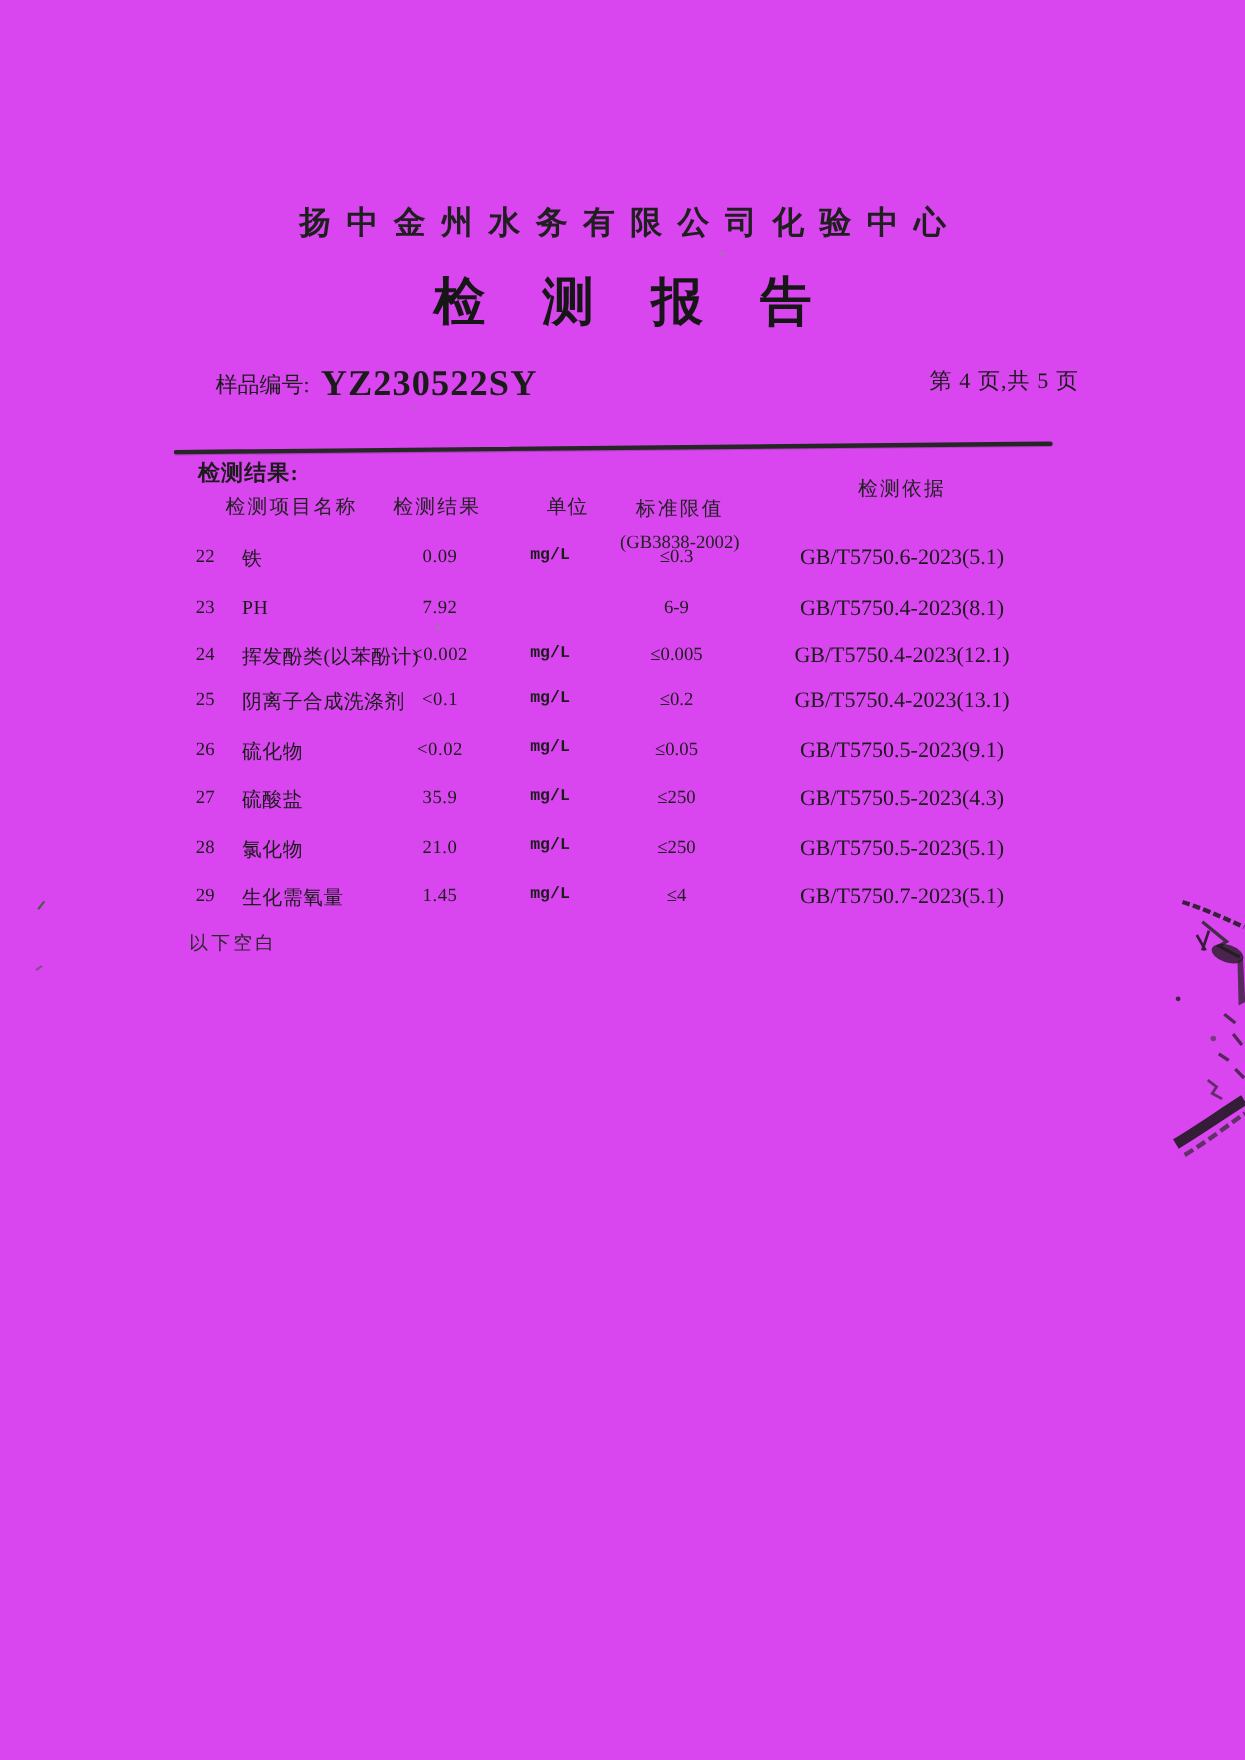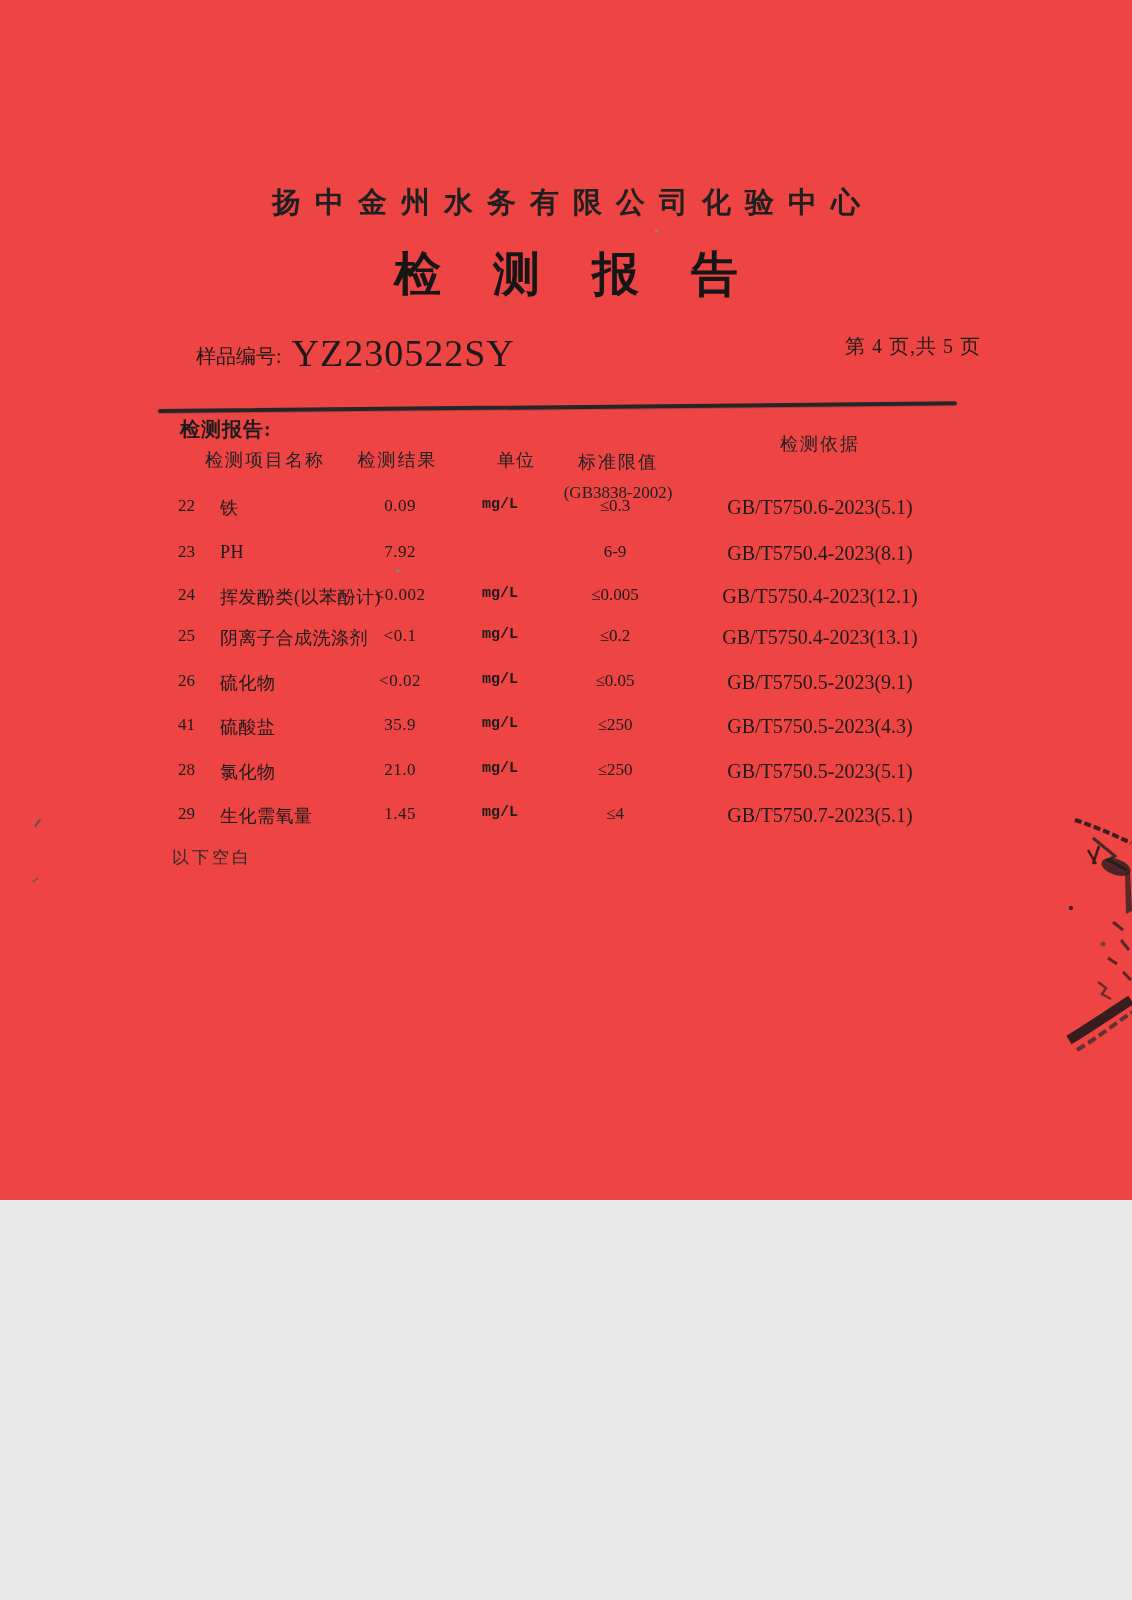--- a/index.html
+++ b/index.html
@@ -1,20 +1,20 @@
 <!DOCTYPE html>
 <html><head>
 <meta charset="utf-8">
 <style>
   html,body{margin:0;padding:0;background:#e8e8e8;}
   .page{
     position:relative;
-    width:1132px;height:1200px;
+    width:1132px;height:1600px;
     margin:0 auto;
-    background:#ef4444;
+    background:#d946ef;
     overflow:hidden;
     color:#1b1b1b;
     font-family:"Liberation Serif","DejaVu Serif",serif;
   }
   .abs{position:absolute;}
 
   .company{
     top:183px;left:0;width:1132px;
     text-align:center;
     font-size:29px;font-weight:600;
@@ -24,21 +24,21 @@
   .report-title{
     top:243px;left:0;width:1132px;
     text-align:center;
     font-size:47px;font-weight:700;
     letter-spacing:52px;text-indent:52px;
     color:#161616;
   }
   .sample-line{top:331px;left:196px;white-space:nowrap;}
   .sample-label{font-size:20px;font-weight:500;vertical-align:baseline;}
   .sample-no{
-    font-size:38px;font-weight:400;
+    font-size:33px;font-weight:700;
     font-family:"Liberation Serif","DejaVu Serif",serif;
     letter-spacing:1px;margin-left:6px;
     vertical-align:-3px;
   }
   .page-info{top:333px;left:800px;font-size:20px;letter-spacing:1px;margin-left:45px;}
 
   .rule{
     top:409px;left:158px;width:799px;height:3.6px;
     background:#262626;
     transform:rotate(-0.55deg);
@@ -82,21 +82,21 @@
   <div class="abs report-title">检测报告</div>
 
   <div class="abs sample-line">
     <span class="sample-label">样品编号:</span>
     <span class="sample-no">YZ230522SY</span>
   </div>
   <div class="abs page-info">第 4 页,共 5 页</div>
 
   <div class="abs rule"></div>
 
-  <div class="abs section-label">检测报告:</div>
+  <div class="abs section-label">检测结果:</div>
 
   <div class="abs hdr hdr-name">检测项目名称</div>
   <div class="abs hdr hdr-result">检测结果</div>
   <div class="abs hdr hdr-unit">单位</div>
   <div class="abs hdr hdr-limit">
     <div class="l1">标准限值</div>
     <div class="l2">(GB3838-2002)</div>
   </div>
   <div class="abs hdr hdr-basis">检测依据</div>
 
@@ -139,21 +139,21 @@
   <div class="row" style="top:671px">
     <span class="c-no">26</span>
     <span class="c-name">硫化物</span>
     <span class="c-result">&lt;0.02</span>
     <span class="c-unit">mg/L</span>
     <span class="c-limit">≤0.05</span>
     <span class="c-basis">GB/T5750.5-2023(9.1)</span>
   </div>
 
   <div class="row" style="top:715px">
-    <span class="c-no">41</span>
+    <span class="c-no">27</span>
     <span class="c-name">硫酸盐</span>
     <span class="c-result">35.9</span>
     <span class="c-unit">mg/L</span>
     <span class="c-limit">≤250</span>
     <span class="c-basis">GB/T5750.5-2023(4.3)</span>
   </div>
 
   <div class="row" style="top:760px">
     <span class="c-no">28</span>
     <span class="c-name">氯化物</span>

